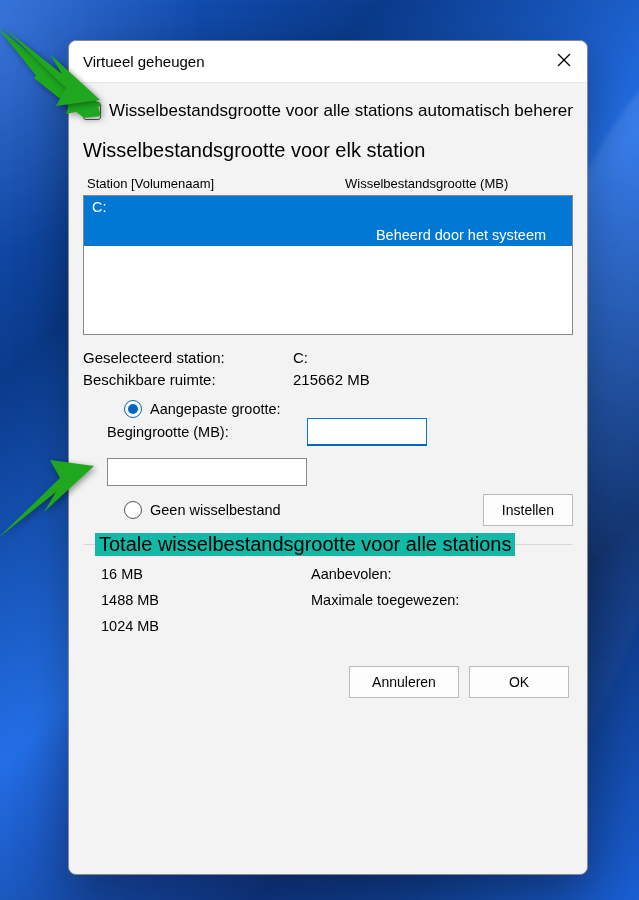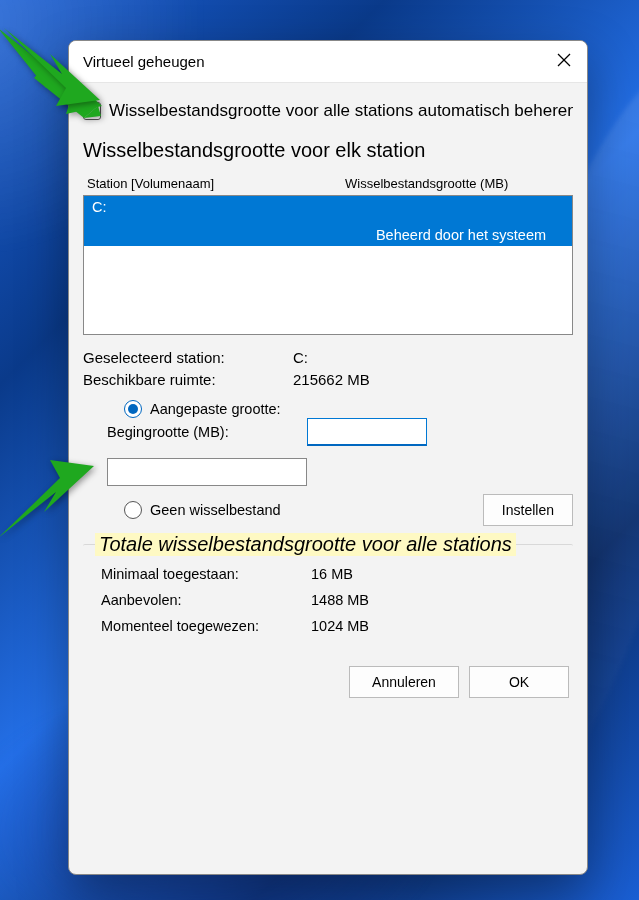--- a/index.html
+++ b/index.html
@@ -295,27 +295,26 @@
       <div class="set-row">
         <div class="radio-row" style="margin-top:0; flex:1;">
           <div class="radio"></div>
           <span>Geen wisselbestand</span>
         </div>
         <button class="btn">Instellen</button>
       </div>
     </div>
 
     <div class="group" style="border:none; border-top:1px solid #d8d8d8; padding-top:12px;">
-      <div class="group-title-inline" style="margin-top:-24px; background:#fef9c3; width:fit-content; padding:0 4px;font-style:italic;">Totale wisselbestandsgrootte voor alle stations</div>
+      <div class="group-title-inline" style="margin-top:-24px; background:#14b8a6; width:fit-content; padding:0 4px;">Totale wisselbestandsgrootte voor alle stations</div>
       <div class="totals-grid">
-        <div>Minimaal toegestaan:</div>
         <div>16 MB</div>
         <div>Aanbevolen:</div>
         <div>1488 MB</div>
-        <div>Momenteel toegewezen:</div>
+        <div>Maximale toegewezen:</div>
         <div>1024 MB</div>
       </div>
     </div>
 
     <div class="dialog-actions">
       <button class="btn" style="min-width:110px">Annuleren</button>
       <button class="btn" style="min-width:100px">OK</button>
     </div>
 
   </div>

